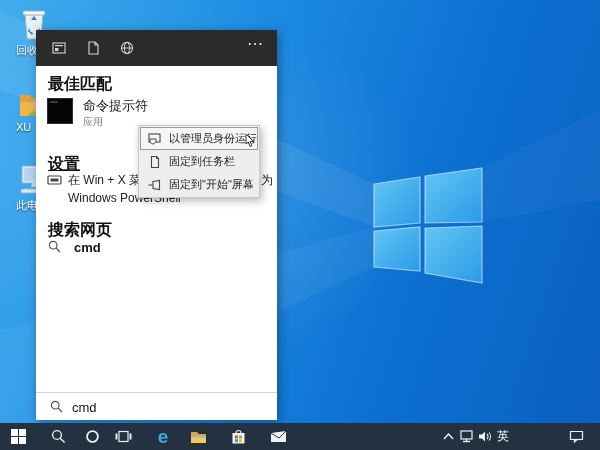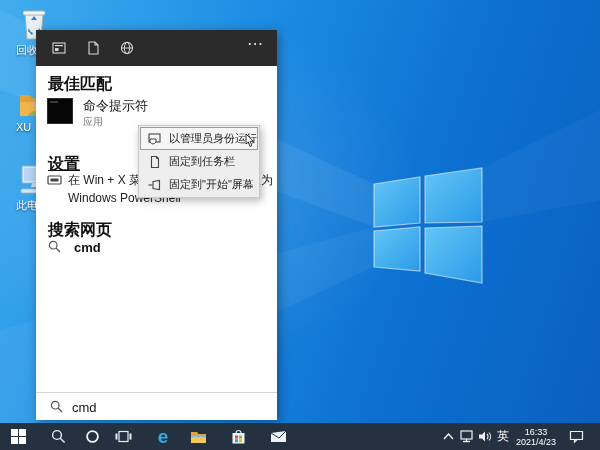--- a/index.html
+++ b/index.html
@@ -305,24 +305,20 @@
         <polygon points="1,4.5 4,4.5 7,1.5 7,11.5 4,8.5 1,8.5" fill="#eef2f5"></polygon>
         <path d="M9 4 a3.5 3.5 0 0 1 0 5" fill="none" stroke="#eef2f5" stroke-width="1.1"></path>
         <path d="M11 2.5 a6 6 0 0 1 0 8" fill="none" stroke="#eef2f5" stroke-width="1.1"></path>
       </svg>
     </div>
 
     <div class="tb-icon tray-ime">
       <span>英</span>
     </div>
 
-    <div class="tray-clock">
-      <span>16:33</span>
-      <span>2021/4/23</span>
-    </div>
 
     <div class="tb-icon tray-action">
       <svg width="15" height="14" viewBox="0 0 15 14">
         <path d="M1.5 1.5 L13.5 1.5 L13.5 9.5 L8 9.5 L5.5 12 L5.5 9.5 L1.5 9.5 Z" fill="none" stroke="#eef2f5" stroke-width="1.2"></path>
         <line x1="4" y1="9.5" x2="11" y2="9.5" stroke="#eef2f5" stroke-width="1.2"></line>
       </svg>
     </div>
   </div>
 </div>
 

